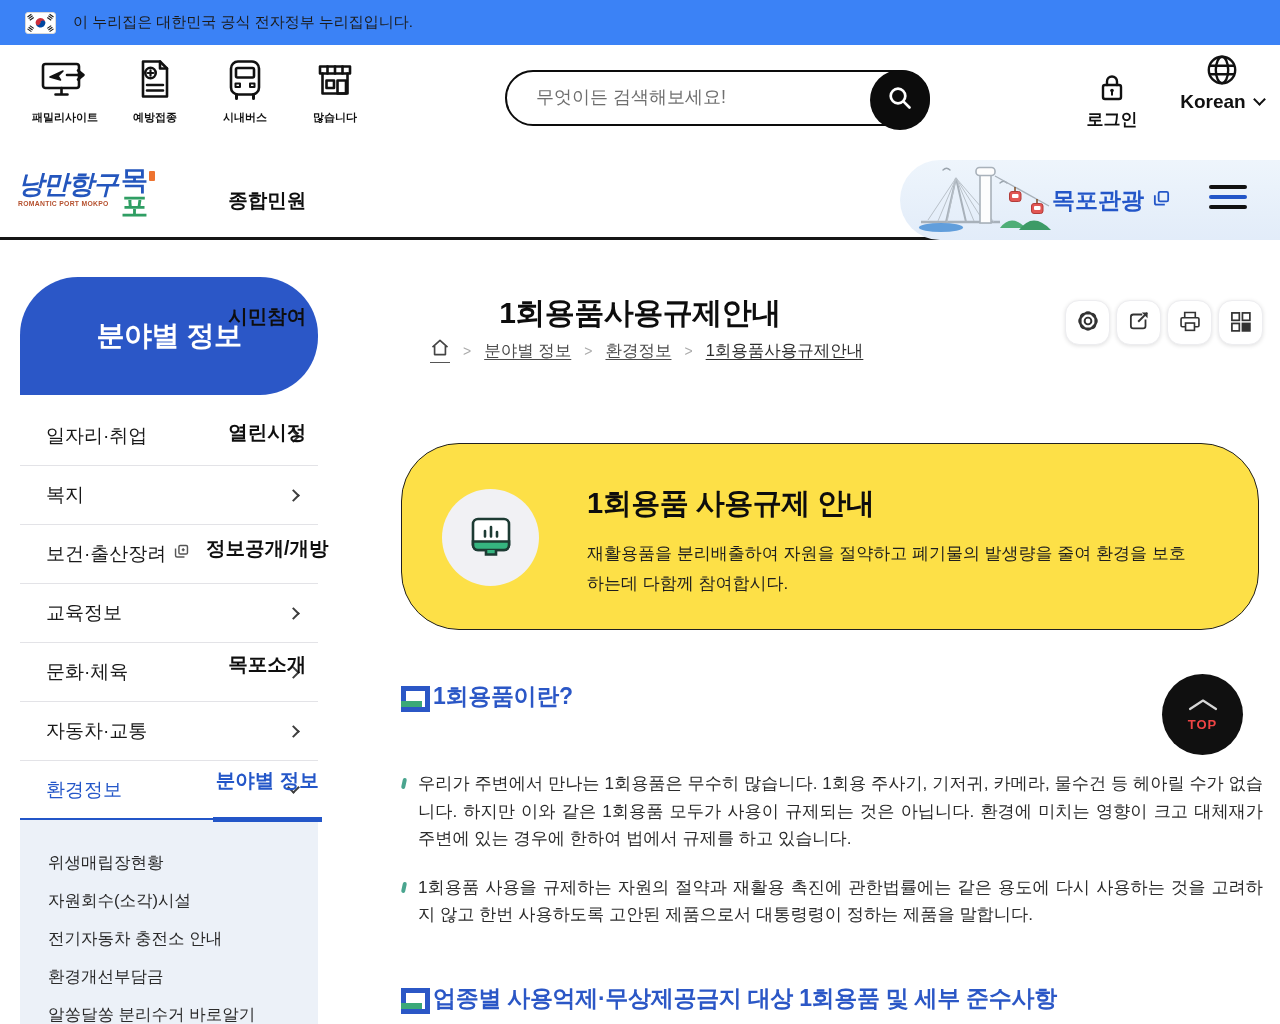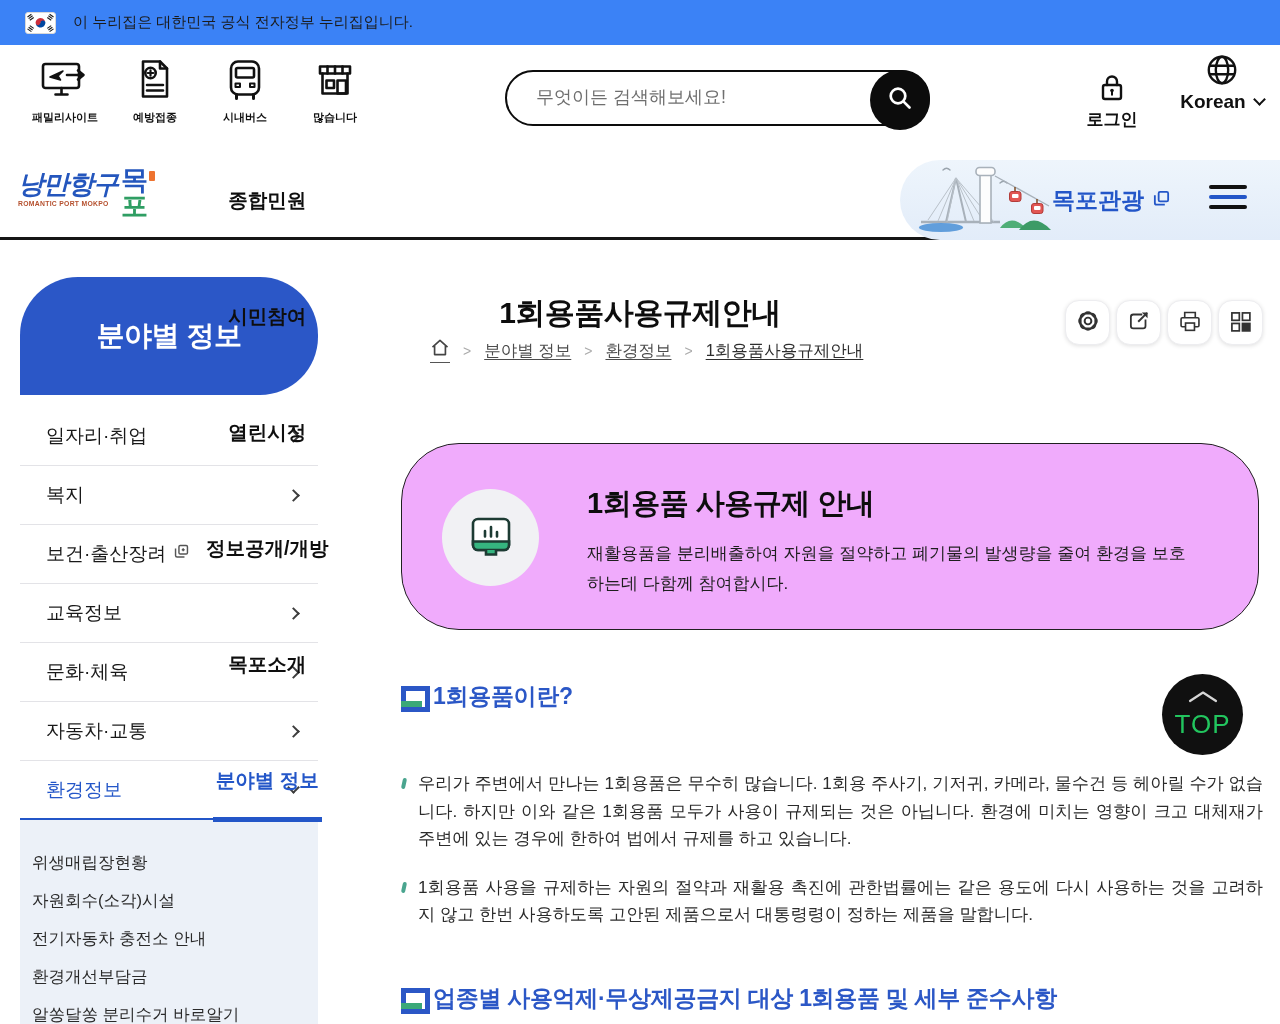--- a/index.html
+++ b/index.html
@@ -53,46 +53,46 @@
   .sidebar { position:absolute; left:20px; top:34px; width:298px; }
   .side-title { height:118px; background:#2b57c7; border-radius:58px 58px 58px 0; color:#fff; font-size:28px; font-weight:800; display:flex; align-items:center; justify-content:center; letter-spacing:-.5px; }
   .side-list { list-style:none; margin:12px 0 0; padding:0; }
   .side-item { height:59px; display:flex; align-items:center; justify-content:space-between; padding:0 20px 0 26px; border-bottom:1px solid #e3e3e7; font-size:19px; color:#191919; cursor:pointer; background:#fff; }
   .side-item .label-row { display:flex; align-items:center; gap:7px; }
   .side-item.active { color:#2356c8; border-bottom:2px solid #2356c8; }
   .chev { width:9px; height:9px; border-right:2.2px solid #3d3d3d; border-bottom:2.2px solid #3d3d3d; }
   .chev.right { transform:rotate(-45deg); }
   .chev.down { transform:rotate(45deg); margin-top:-4px; }
   .side-sub { list-style:none; margin:0; padding:24px 0 30px; background:#ecf1f8; height:230px; }
-  .side-sub li { padding:8px 12px; font-size:16.5px; color:#2a2a2a; cursor:pointer; white-space:nowrap; }
+  .side-sub li { padding:8px 28px; font-size:16.5px; color:#2a2a2a; cursor:pointer; white-space:nowrap; }
   
   .main { position:absolute; left:400px; top:0; width:863px; }
   .page-title { position:absolute; left:0; top:50px; width:480px; margin:0; text-align:center; font-size:30px; font-weight:800; color:#0d0d0d; letter-spacing:-.5px; }
   .actions { position:absolute; right:0; top:57px; display:flex; gap:6px; }
   .action-btn { width:45px; height:45px; border-radius:14px; background:#fff; border:1px solid #ededf0; box-shadow:0 1px 4px rgba(0,0,0,.12); display:flex; align-items:center; justify-content:center; cursor:pointer; }
   .breadcrumb { position:absolute; left:30px; top:95px; display:flex; align-items:center; gap:13px; font-size:16.5px; color:#4c4c4c; }
   .home-link { cursor:pointer; border-bottom:1.6px solid #555; padding-bottom:1px; display:flex; }
   .crumb { text-decoration:underline; text-underline-offset:3px; cursor:pointer; white-space:nowrap; }
   .crumb.current { color:#2e2e2e; }
   .crumb-sep { color:#ababab; font-size:14px; }
-  .info-box { position:absolute; left:1px; top:200px; width:858px; height:187px; border:1.6px solid #202020; border-radius:58px; background:#f0abfc; }
+  .info-box { position:absolute; left:1px; top:200px; width:858px; height:187px; border:1.6px solid #202020; border-radius:58px; background:#fde047; }
   .info-circle { position:absolute; left:40px; top:45px; width:97px; height:97px; border-radius:50%; background:#f1f1f4; display:flex; align-items:center; justify-content:center; }
   .info-title { position:absolute; left:185px; top:40px; margin:0; font-size:29px; font-weight:800; color:#0d0d0d; letter-spacing:-.5px; }
   .info-desc { position:absolute; left:185px; top:95px; margin:0; font-size:17px; line-height:30px; color:#1e1e1e; width:615px; }
   .sec-head { position:absolute; left:1px; display:flex; align-items:center; gap:9px; margin:0; font-size:23px; font-weight:800; color:#2b57c6; letter-spacing:-.3px; white-space:nowrap; }
   .sec1 { top:438px; }
   .sec2 { top:740px; }
   .bullet-mark { position:relative; width:23px; height:23px; flex:0 0 23px; }
   .bullet-mark::before { content:""; position:absolute; left:0; top:1px; width:19px; height:16px; border:5px solid #2b57c6; }
   .bullet-mark::after { content:""; position:absolute; left:0; bottom:1px; width:21px; height:6px; background:#3aa878; }
   .paras { position:absolute; left:1px; top:527px; width:862px; }
   .bullet-para { position:relative; margin:0 0 21px; padding-left:17px; font-size:17.2px; line-height:27.5px; color:#2b2b2b; text-align:justify; }
   .bullet-para::before { content:""; position:absolute; left:1px; top:8px; width:4px; height:11px; border-radius:2px; background:#4aa58f; transform:rotate(12deg); }
   .top-btn { position:absolute; left:1162px; top:674px; width:81px; height:81px; border-radius:50%; background:#101010; border:none; cursor:pointer; display:flex; flex-direction:column; align-items:center; justify-content:center; gap:3px; z-index:6; }
-  .top-btn .top-label { font-size:26px; letter-spacing:1px; color:#22c55e; font-weight:400; font-family:inherit; }
+  .top-btn .top-label { font-size:13px; letter-spacing:1px; color:#ef4444; font-weight:700; font-family:inherit; }
 </style>
 </head>
 <body>
 
 <div class="notice-bar">
   <span class="flag-wrap">
     <svg width="31" height="22" viewBox="0 0 31 22">
       <rect x="0.5" y="0.5" width="30" height="21" rx="2.5" fill="#fff" stroke="#d8d8d8"></rect>
       <g>
         <path d="M10.7 10.8 a4.8 4.8 0 0 1 9.6 0 z" fill="#cd2e3a" transform="rotate(-18 15.5 10.8)"></path>

